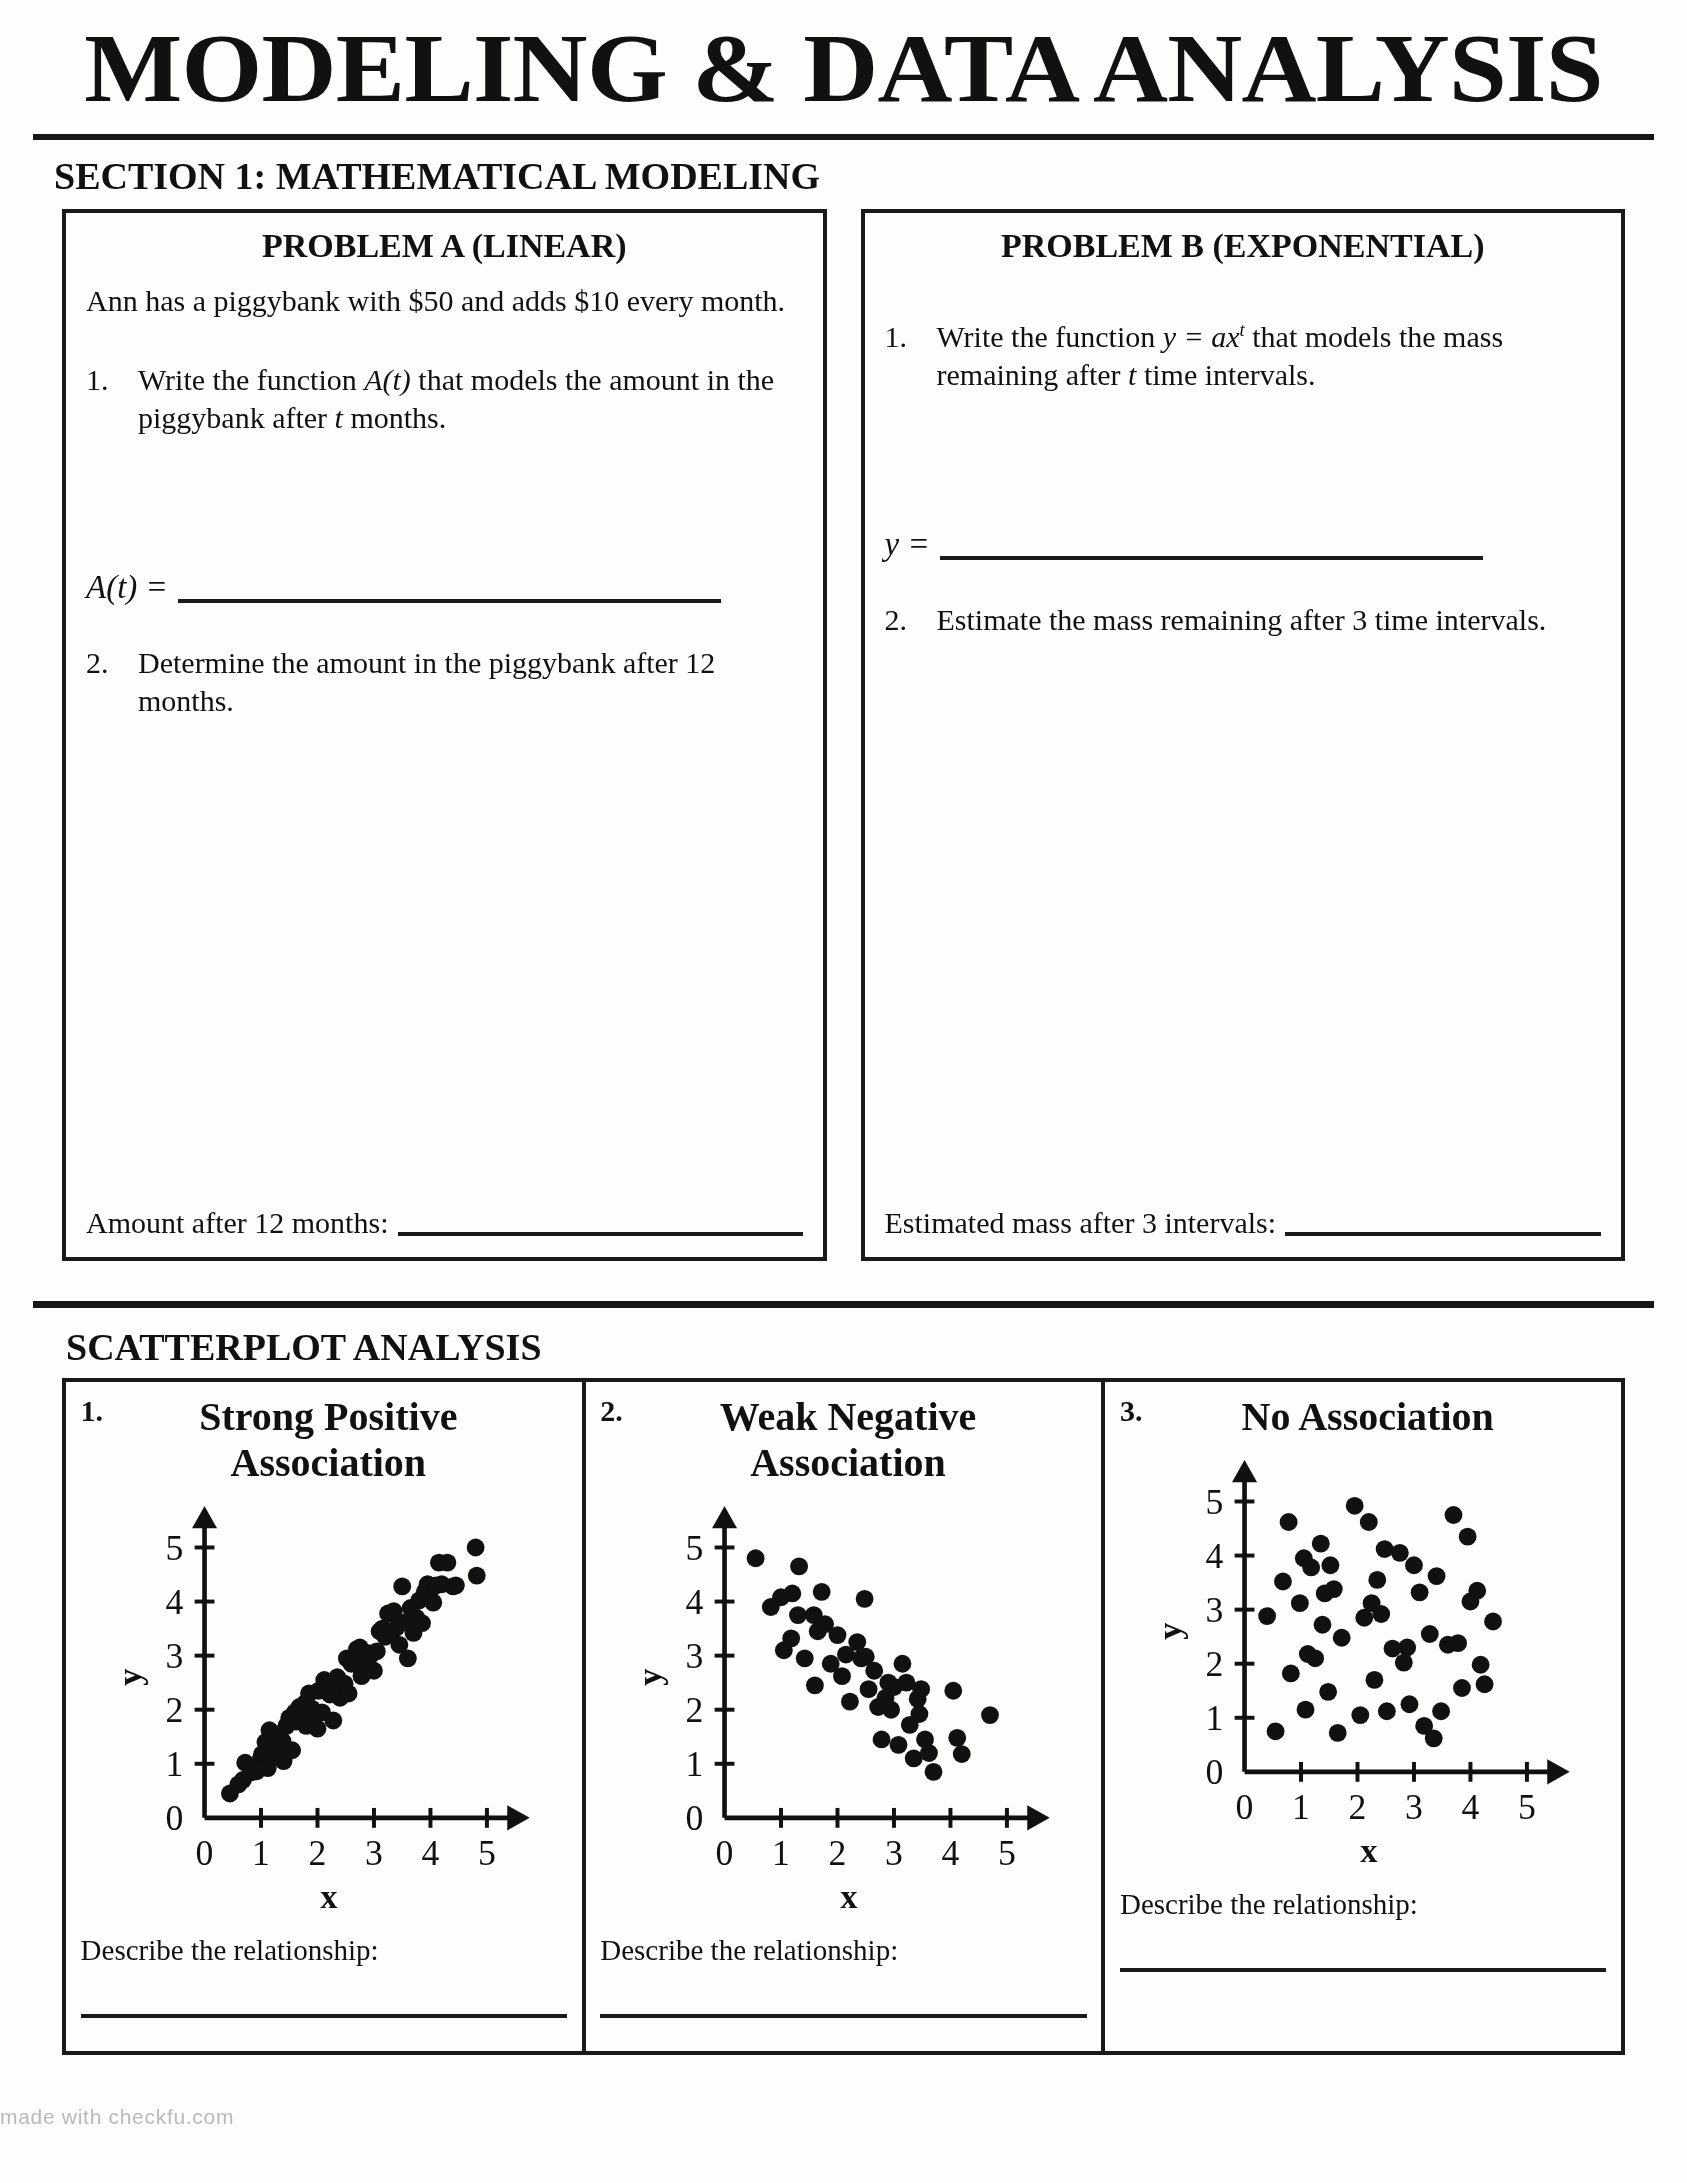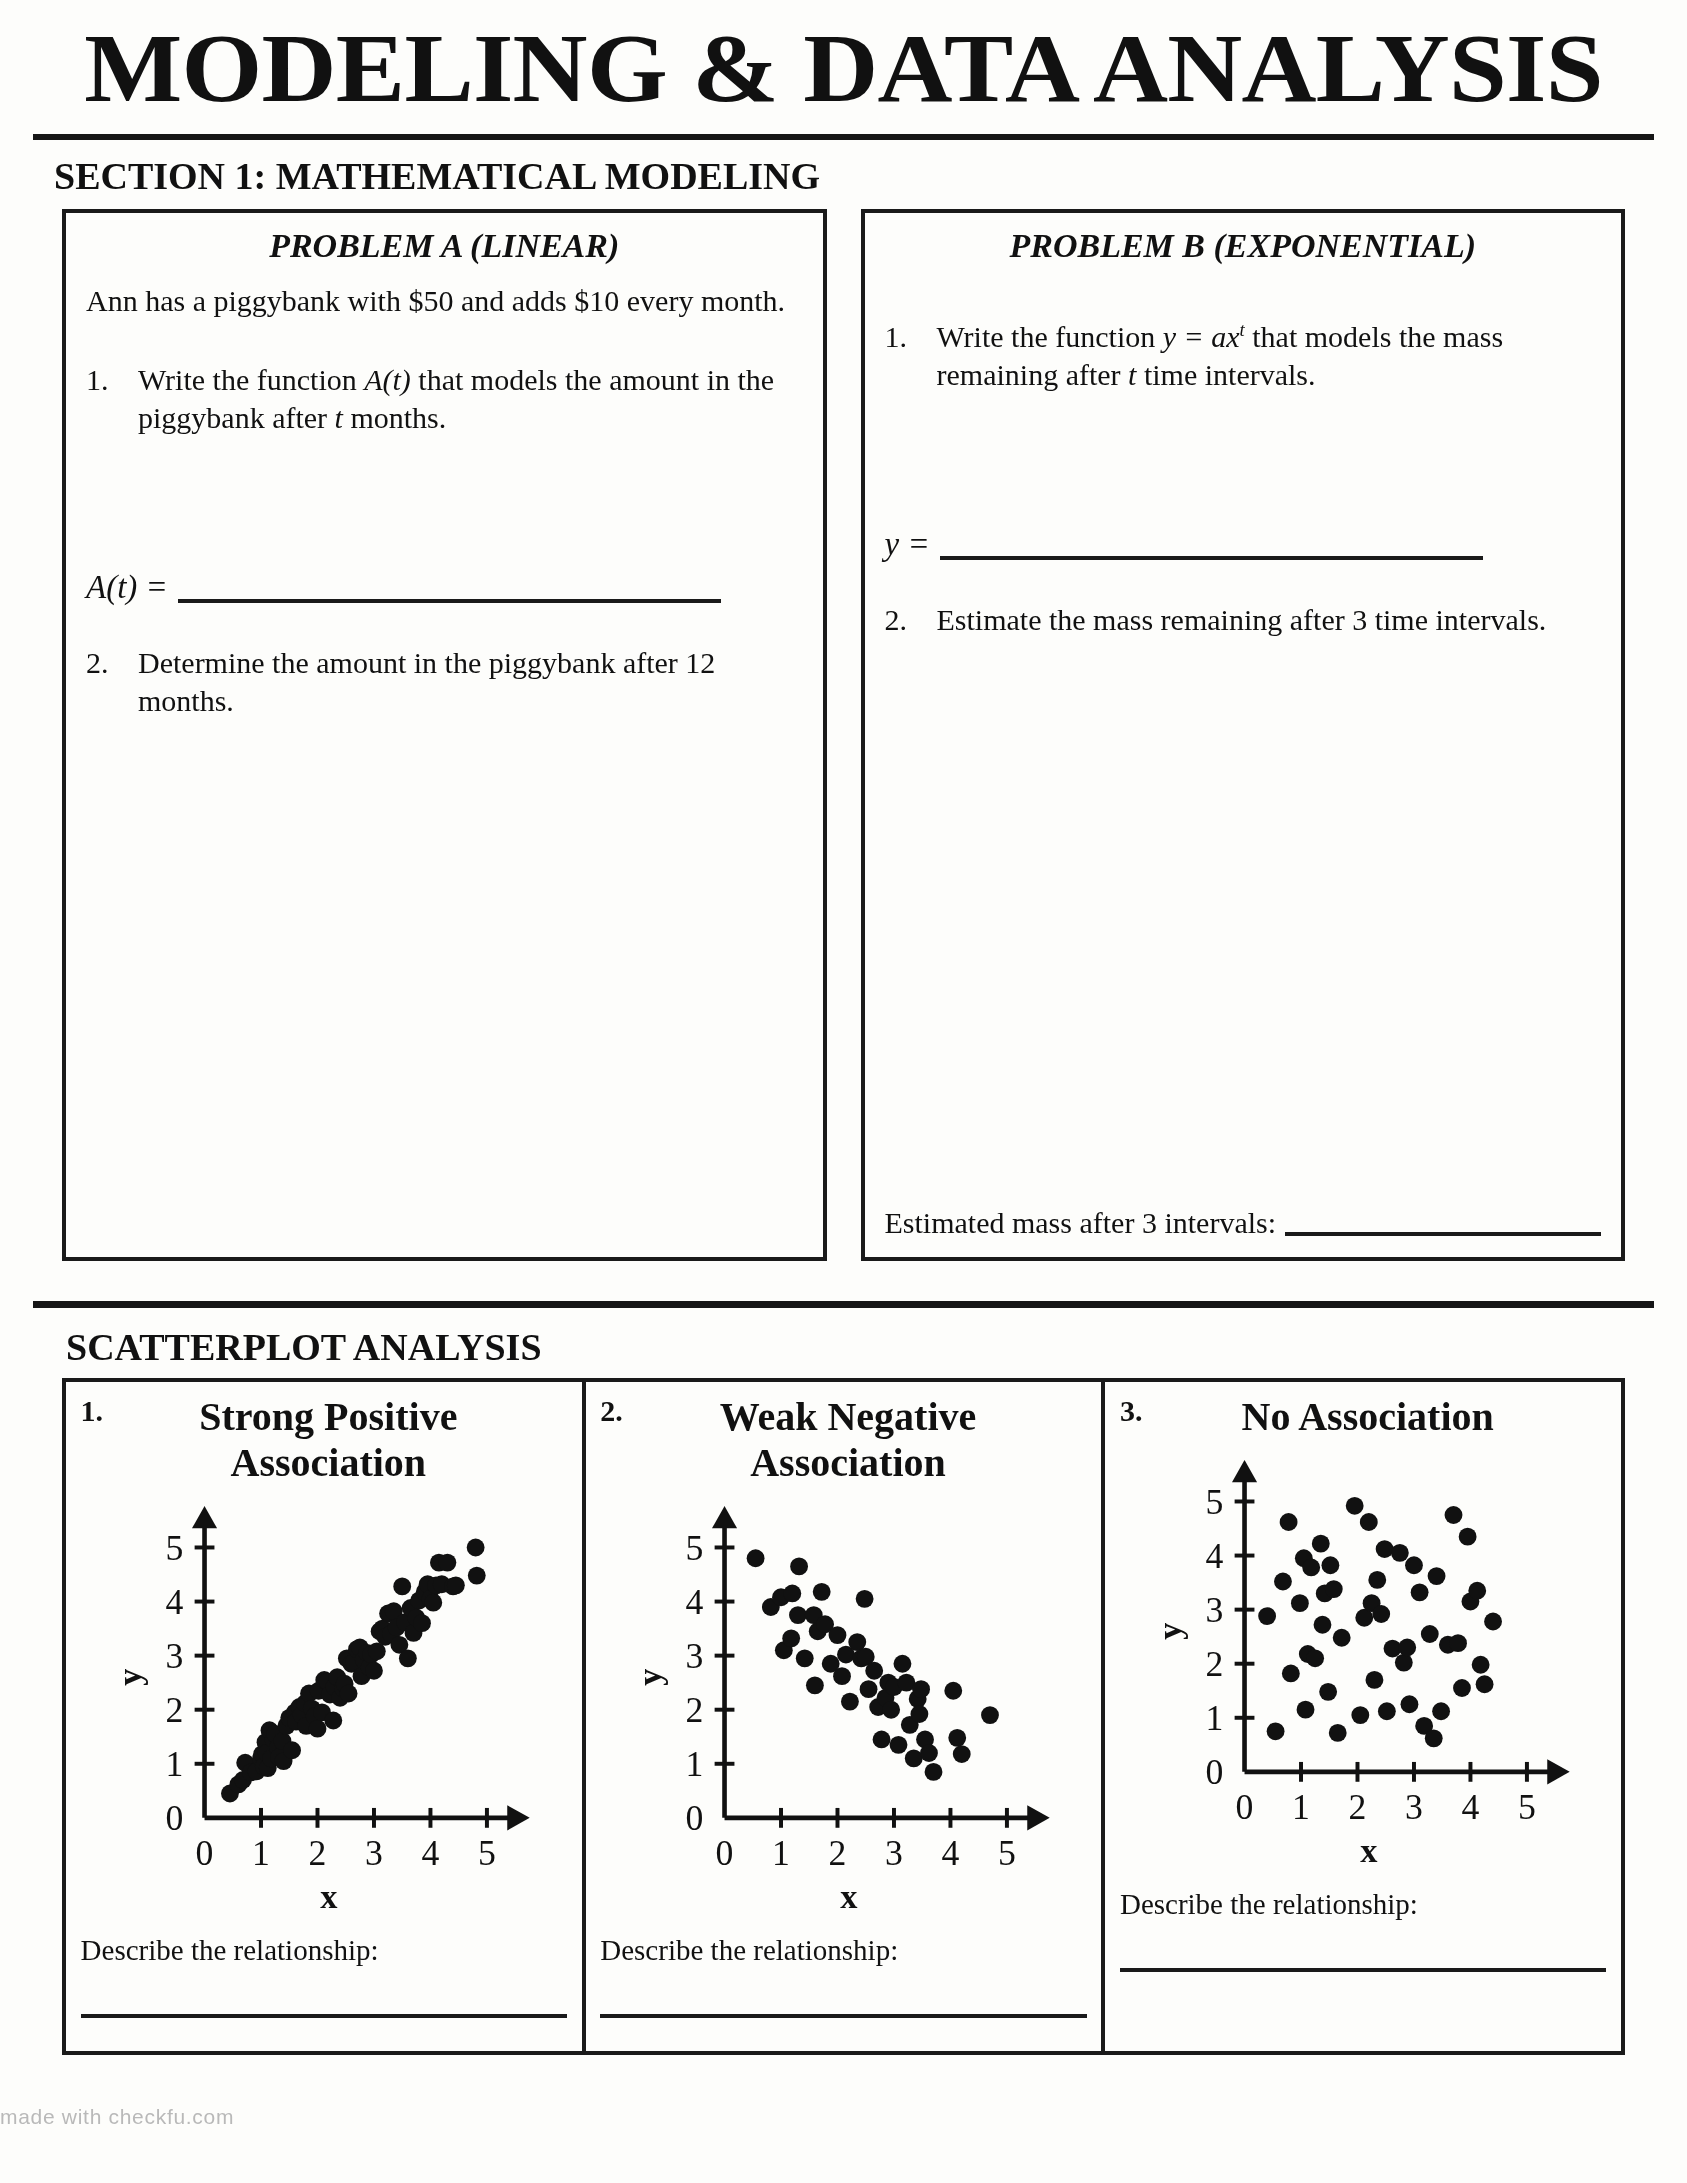--- a/index.html
+++ b/index.html
@@ -54,21 +54,20 @@
     min-height:1052px;
     display:flex;
     flex-direction:column;
     background:#fdfdfb;
   }
   .prob-title{
     text-align:center;
     font-weight:bold;
     font-size:34px;
     margin:4px 0 17px 0;
-    font-style:italic;
   }
   .prob-stem{
     font-size:30px;
     line-height:1.25;
     margin:0 0 5.3px 0;
   }
   .q-list{
     margin:36px 0 0 0;
     padding:0;
     list-style:none;
@@ -218,20 +217,24 @@
 
       <ul class="q-list q2-wrap">
         <li class="q-item">
           <span class="q-num">2.</span>
           <span class="q-text">Determine the amount in the piggybank after 12 months.</span>
         </li>
       </ul>
 
       <div class="spacer"></div>
 
+      <div class="footer-answer">
+        <span>Amount after 12 months:</span>
+        <span class="line"></span>
+      </div>
     </div>
 
     <div class="prob-box">
       <div class="prob-title">PROBLEM B (EXPONENTIAL)</div>
 
       <ul class="q-list">
         <li class="q-item">
           <span class="q-num">1.</span>
           <span class="q-text"><span>Write the function </span><span class="it">y = ax</span><sup>t</sup><span> that models the mass remaining after </span><span class="it">t</span><span> time intervals.</span></span>
         </li>

